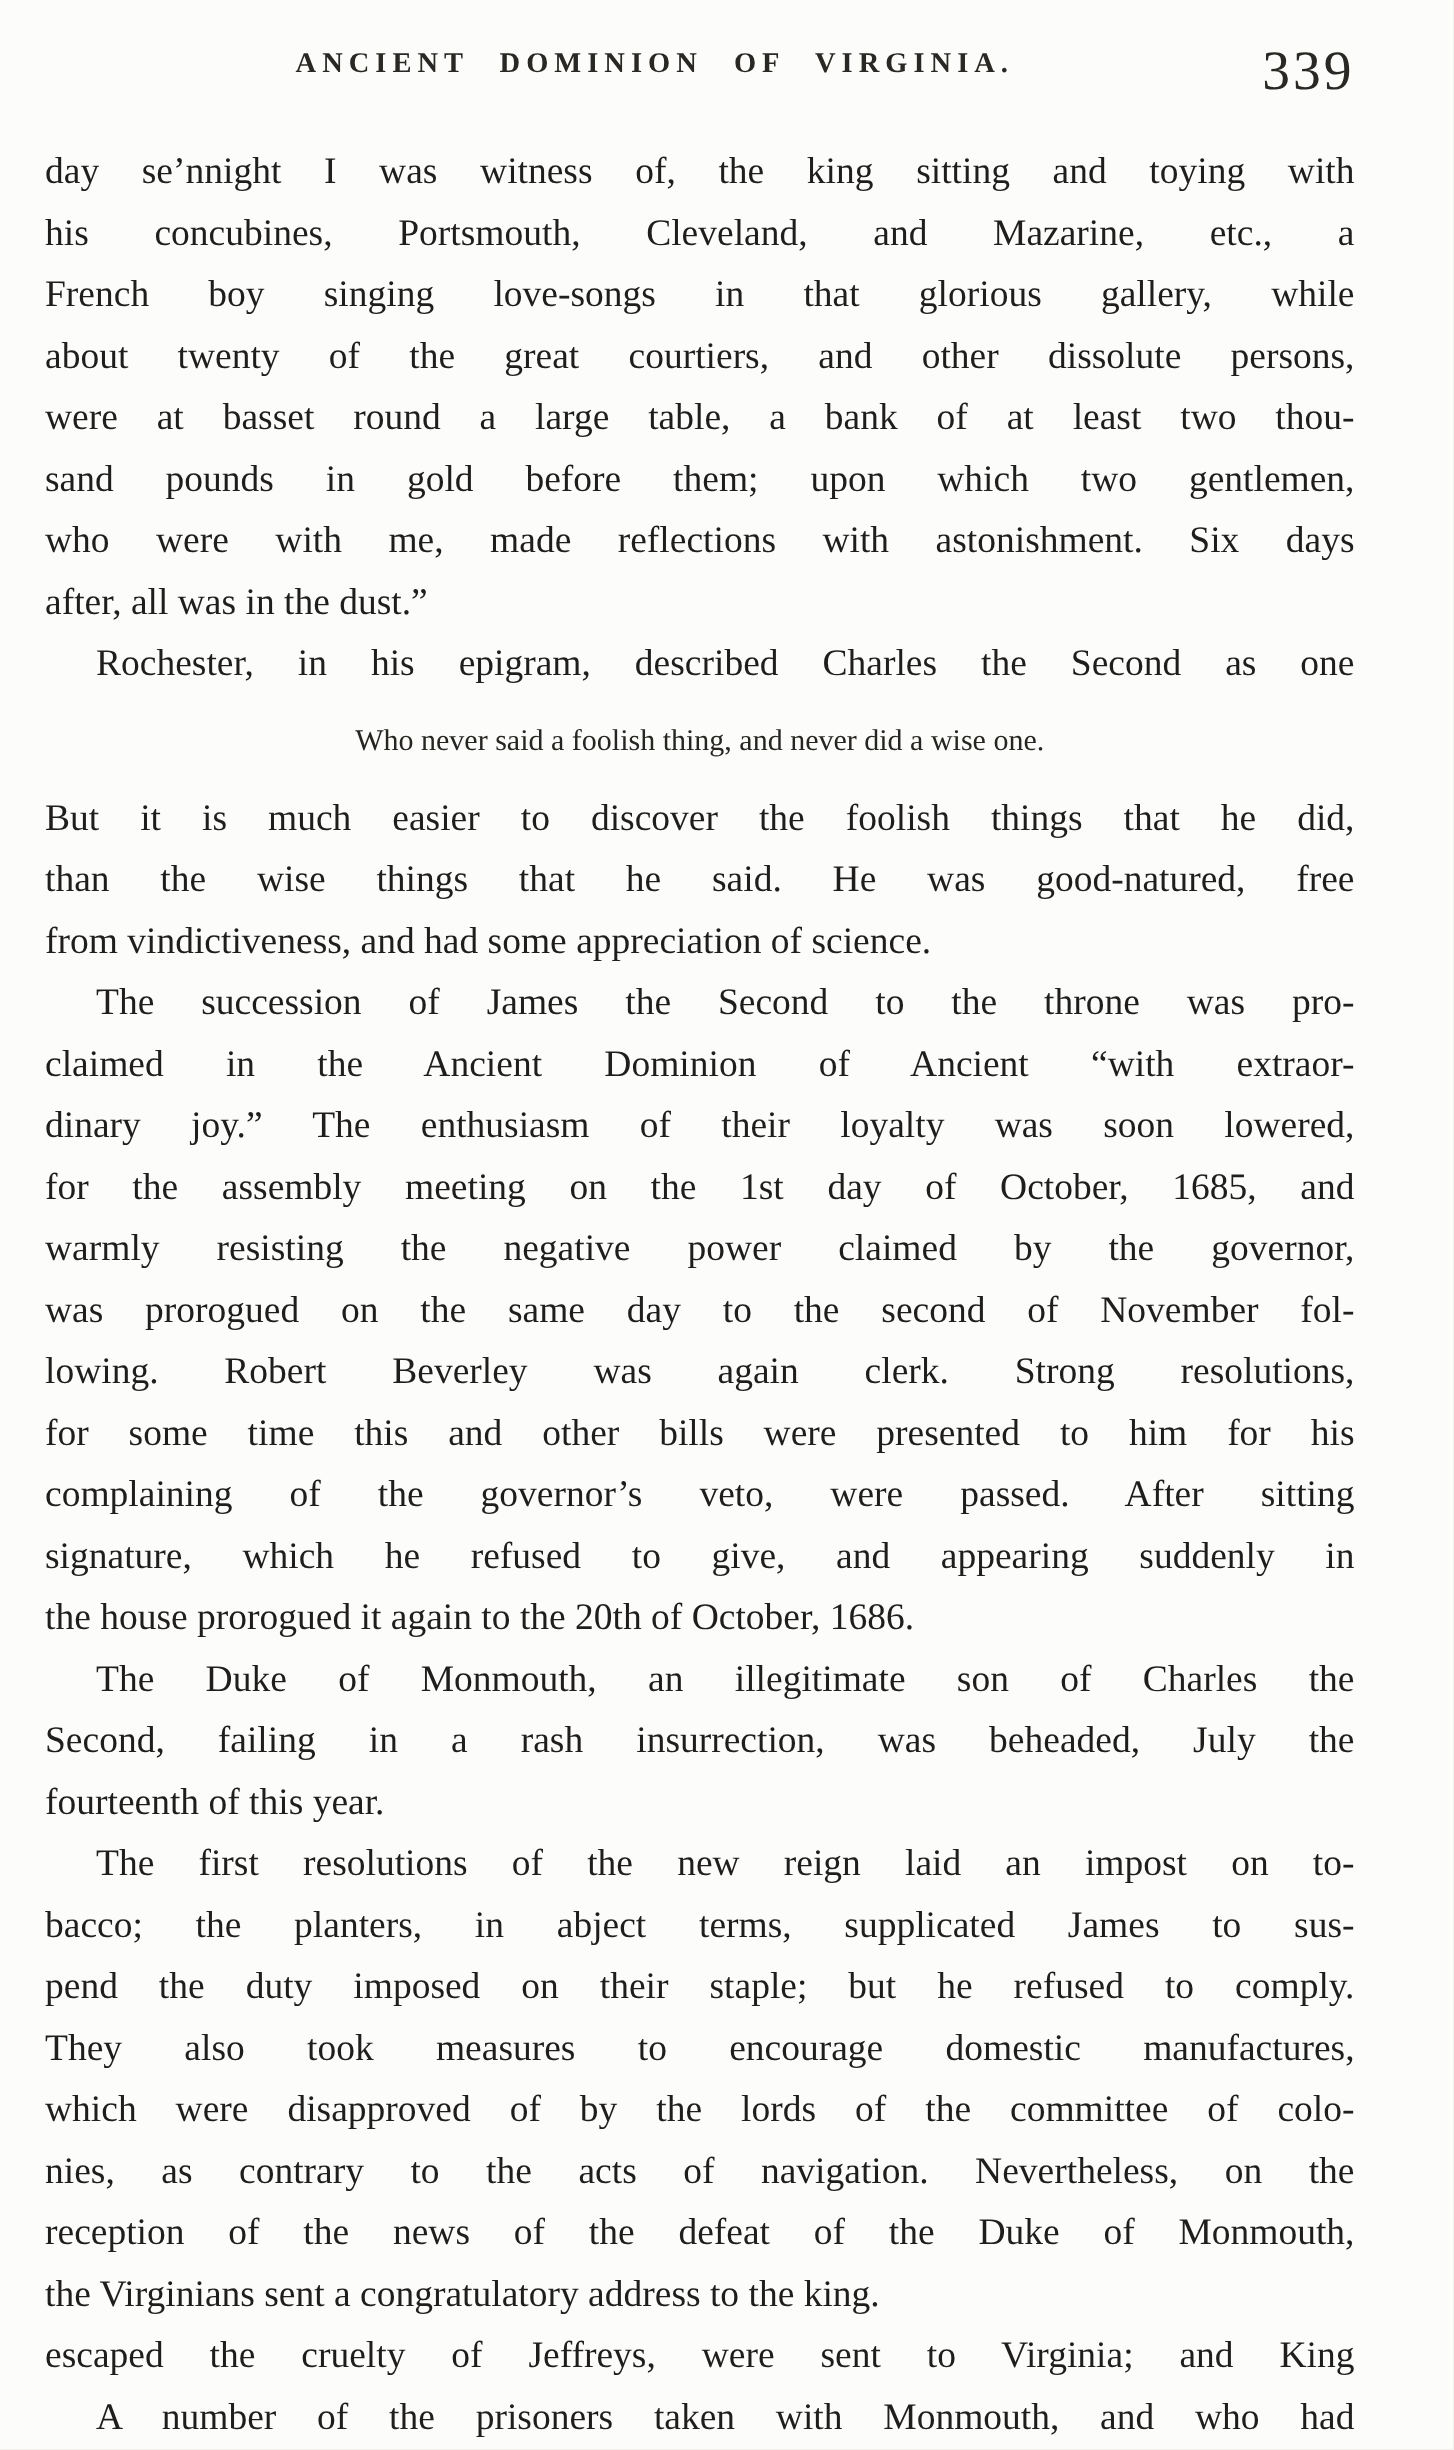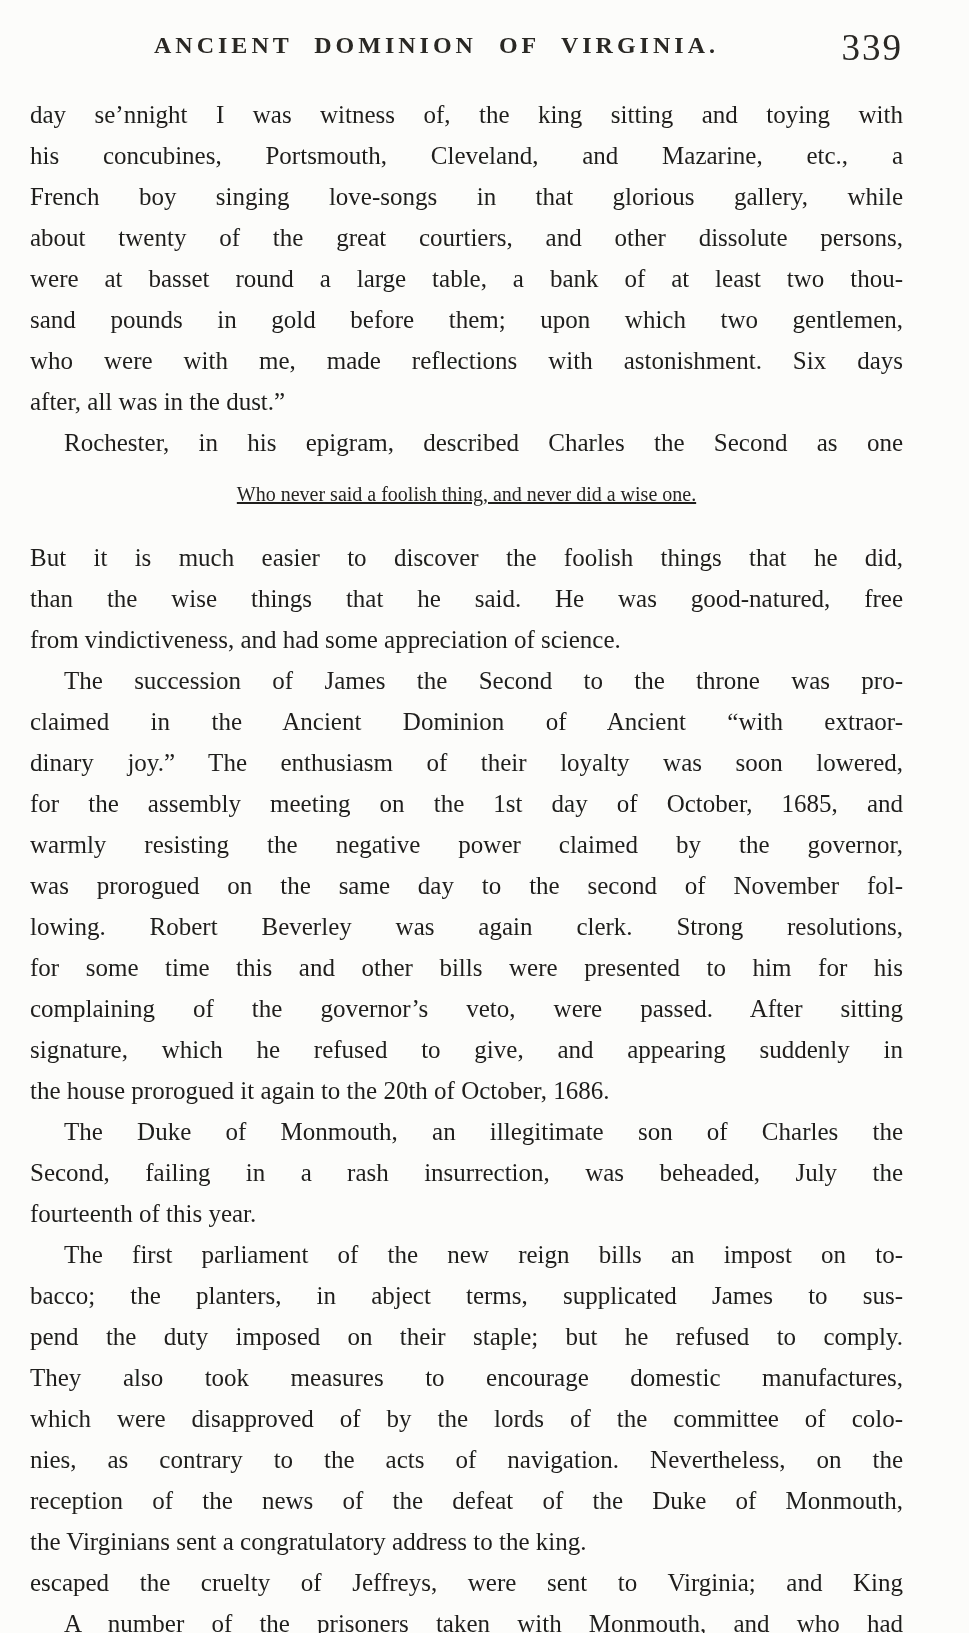--- a/index.html
+++ b/index.html
@@ -22,21 +22,21 @@
   .running-head {
     position: relative;
     height: 34px;
     margin-bottom: 34px;
   }
   .running-head .title {
     position: absolute;
     left: 0;
     right: 60px;
     text-align: center;
-    font-size: 24px;
+    font-size: 19px;
     font-weight: bold;
     letter-spacing: 4px;
     word-spacing: 12px;
     color: #2a2824;
     top: 6px;
   }
   .running-head .pageno {
     position: absolute;
     right: 0;
     top: 0;
@@ -54,22 +54,21 @@
     text-align-last: justify;
     white-space: normal;
   }
   .line.lastline {
     text-align-last: left;
   }
   .line.indent {
     text-indent: 34px;
   }
   .quote {
-    margin: 16px 0 28px 0;
-    text-decoration: underline;
+    margin: 16px 0 16px 0;
   }
   .quote .qline {
     line-height: 30px;
     text-align: center;
     font-size: 20px;
     color: #262522;
   }
 </style>
 </head>
 <body>
@@ -113,21 +112,21 @@
         <div class="line">complaining of the governor’s veto, were passed. After sitting</div>
         <div class="line">signature, which he refused to give, and appearing suddenly in</div>
         <div class="line lastline">the house prorogued it again to the 20th of October, 1686.</div>
       </div>
       <div class="paragraph">
         <div class="line indent">The Duke of Monmouth, an illegitimate son of Charles the</div>
         <div class="line">Second, failing in a rash insurrection, was beheaded, July the</div>
         <div class="line lastline">fourteenth of this year.</div>
       </div>
       <div class="paragraph">
-        <div class="line indent">The first parliament of the new reign bills an impost on to-</div>
+        <div class="line indent">The first resolutions of the new reign laid an impost on to-</div>
         <div class="line">bacco; the planters, in abject terms, supplicated James to sus-</div>
         <div class="line">pend the duty imposed on their staple; but he refused to comply.</div>
         <div class="line">They also took measures to encourage domestic manufactures,</div>
         <div class="line">which were disapproved of by the lords of the committee of colo-</div>
         <div class="line">nies, as contrary to the acts of navigation. Nevertheless, on the</div>
         <div class="line">reception of the news of the defeat of the Duke of Monmouth,</div>
         <div class="line lastline">the Virginians sent a congratulatory address to the king.</div>
       </div>
       <div class="paragraph">
         <div class="line">escaped the cruelty of Jeffreys, were sent to Virginia; and King</div>

